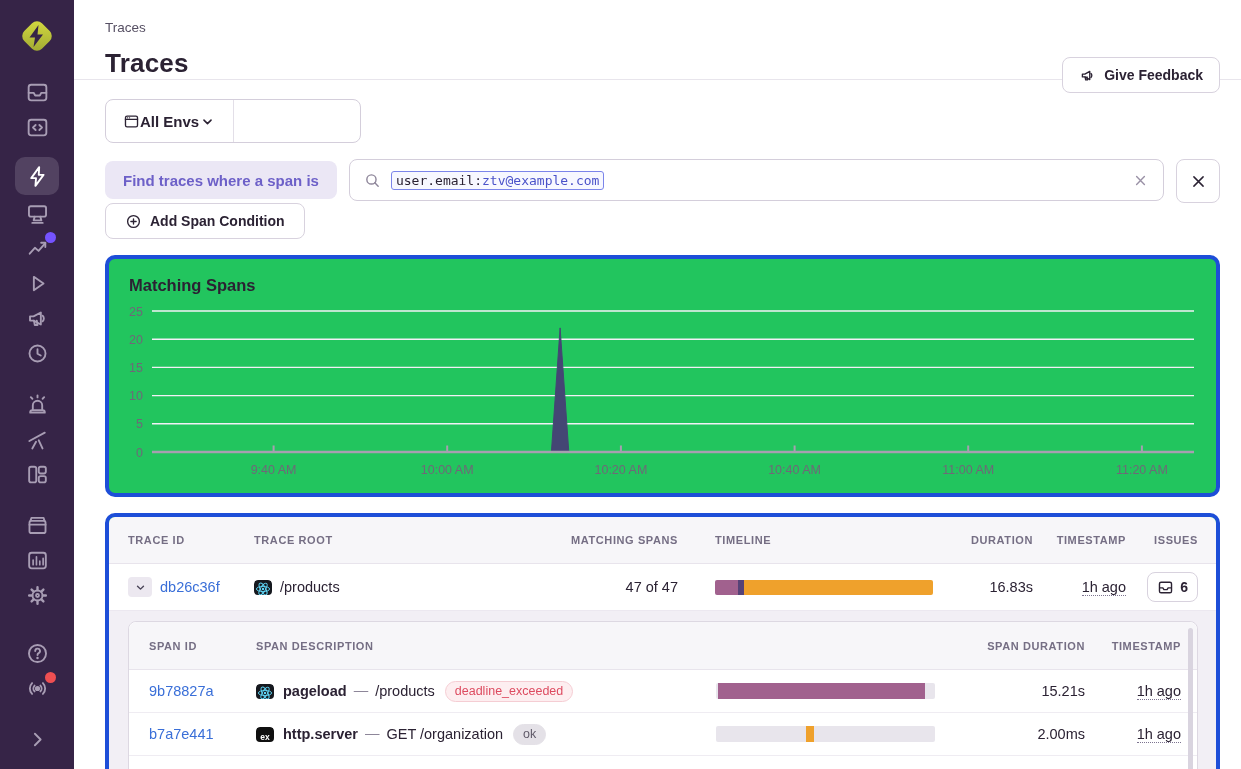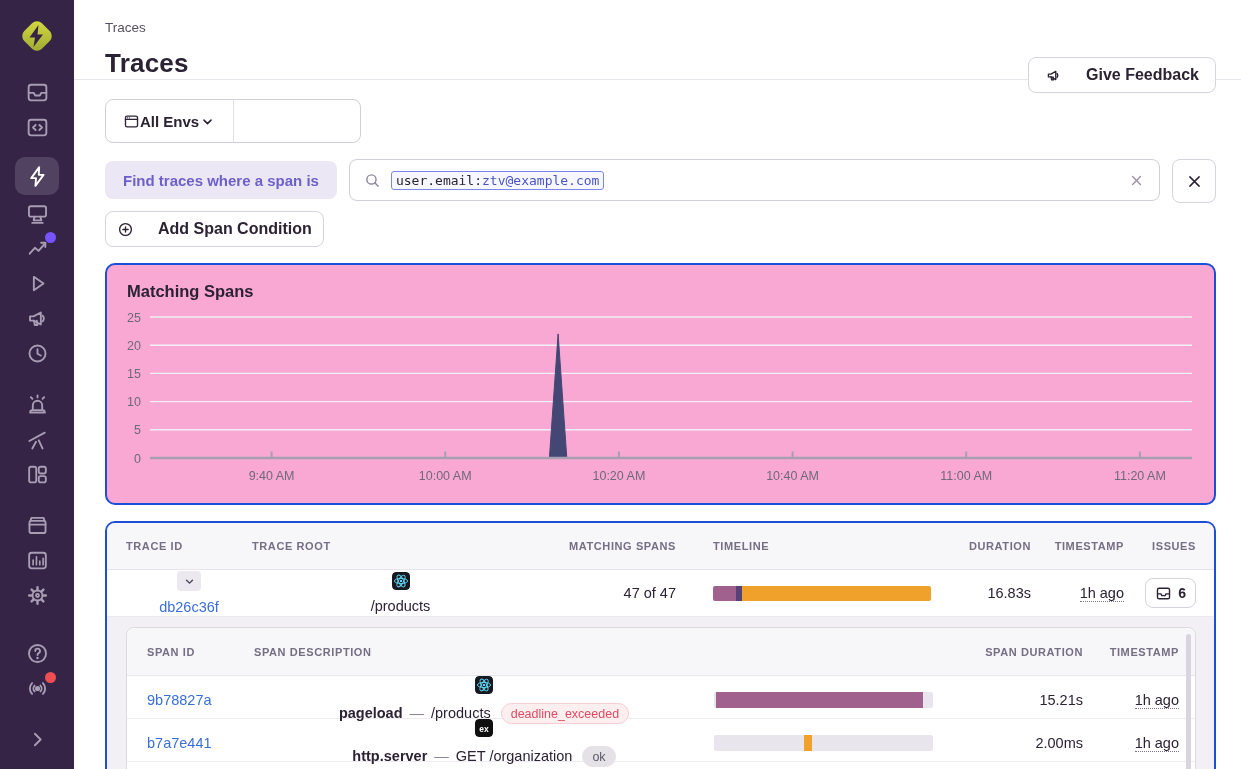--- a/index.html
+++ b/index.html
@@ -20,22 +20,22 @@
   .sb-item.gap { margin-top:16px; }
   .sb-item .dot { position:absolute; width:11px; height:11px; border-radius:50%; right:18px; top:1px; }
   .sb-bottom-gap { height:30px; }
   .sb-chevron { margin-top:16px; margin-bottom:12px; }
 
   
   .main { flex:1; display:flex; flex-direction:column; }
   header { padding:0 31px; border-bottom:1px solid #e8e5ec; height:118px; position:relative; background:#fff; }
   .crumb { padding-top:20px; font-size:13.5px; color:#564f63; width:max-content; cursor:pointer; }
   .page-title { font-size:26px; font-weight:700; color:#2b2233; margin-top:13px; letter-spacing:.2px; }
-  .btn { display:inline-flex; align-items:center; gap:24px; background:#fff; border:1px solid #d8d2de;
-    border-radius:8px; font-weight:700; font-size:16px; color:#2b2233; cursor:pointer;
+  .btn { display:inline-flex; align-items:center; gap:8px; background:#fff; border:1px solid #d8d2de;
+    border-radius:8px; font-weight:700; font-size:14px; color:#2b2233; cursor:pointer;
     font-family:"Liberation Sans",sans-serif; }
   .feedback { position:absolute; right:31px; top:57px; height:36px; padding:0 16px; }
   .icon16 svg { width:17px; height:17px; display:block; }
 
   .content { padding:0 31px; }
 
   .filterbar { margin-top:19px; height:44px; width:256px; border:1px solid #d4cedb; border-radius:8px;
     display:flex; align-items:stretch; background:#fff; }
   .filterseg { display:flex; align-items:center; padding:0 17px; font-weight:700; font-size:15px; cursor:pointer; }
   .vdiv { width:1px; background:#e3dfe8; margin:0; }
@@ -43,35 +43,35 @@
   .search-row { margin-top:16px; display:flex; align-items:flex-start; gap:12px; }
   .cond-pill { height:38px; margin-top:2px; display:flex; align-items:center; padding:0 18px;
     background:#ebe7f5; border-radius:8px; color:#6d60c8; font-weight:700; font-size:15px; white-space:nowrap; }
   .searchbox { flex:1; height:42px; border:1px solid #d4cedb; border-radius:8px; background:#fff;
     display:flex; align-items:center; padding:0 14px; gap:10px; cursor:text; }
   .token { font-family:"DejaVu Sans Mono", monospace; font-size:13px; border:1.5px solid #7b85ea;
     background:#f7f8ff; border-radius:3px; padding:1px 4px; display:inline-flex; }
   .token .k { color:#2b2233; } .token .v { color:#4a52c9; }
   .sb-clear { margin-left:auto; cursor:pointer; display:flex; }
   .closebtn { width:44px; height:44px; justify-content:center; padding:0; }
-  .addbtn { margin-top:8px; height:36px; padding:0 11px; }
-
-  .panel { border:2px solid #1d4ed8; border-radius:10px; background:#f9a8d4; }
+  .addbtn { margin-top:0; height:36px; padding:0 19px; }
+
+  .panel { border:4px solid #1d4ed8; border-radius:10px; background:#22c55e; }
   .chart-panel { margin-top:16px; height:242px; position:relative; overflow:hidden; }
   .chart-title { font-size:16.5px; font-weight:700; padding:17px 0 0 20px; }
   #chart { position:absolute; left:0; top:46px; width:1103px; height:190px; }
 
   .table-panel { margin-top:16px; border-radius:10px 10px 0 0; overflow:hidden; }
   .trow { display:grid; grid-template-columns:126px 297px 127px 255px 100px 93px 72px;
     padding:0 14px 0 19px; align-items:center; }
   .thead { height:47px; background:#f7f6f9; border-bottom:1px solid #e8e4ec; }
   .hcell { font-size:11px; font-weight:700; letter-spacing:.6px; text-transform:uppercase; color:#756e84; }
   .r { text-align:right; } .padL { padding-left:37px; }
   .trow.tdata { height:47px; background:#fff; border-bottom:1px solid #ece8f0; font-size:14.5px; }
-  .cell-flex { display:flex; align-items:center; gap:8px;flex-direction:column; }
+  .cell-flex { display:flex; align-items:center; gap:8px; }
   .expander { width:24px; height:20px; border-radius:4px; background:#ece8f0; border:none; cursor:pointer;
     display:flex; align-items:center; justify-content:center; color:#4a4458; }
   a.link { color:#3a6fd8; text-decoration:none; cursor:pointer; font-size:14.5px; }
   .plat { width:18px; height:15px; border-radius:4px; overflow:hidden; flex:0 0 18px; }
   .plat svg { display:block; }
   .bar { position:relative; height:15px; border-radius:2px; width:100%; overflow:hidden; }
   .bar .seg { position:absolute; top:0; height:100%; }
   .ts { border-bottom:1px dotted #7d7490; cursor:default; }
   .issues-badge { height:30px; padding:0 9px; gap:6px; font-weight:700; font-size:14px; justify-self:end; }
 

